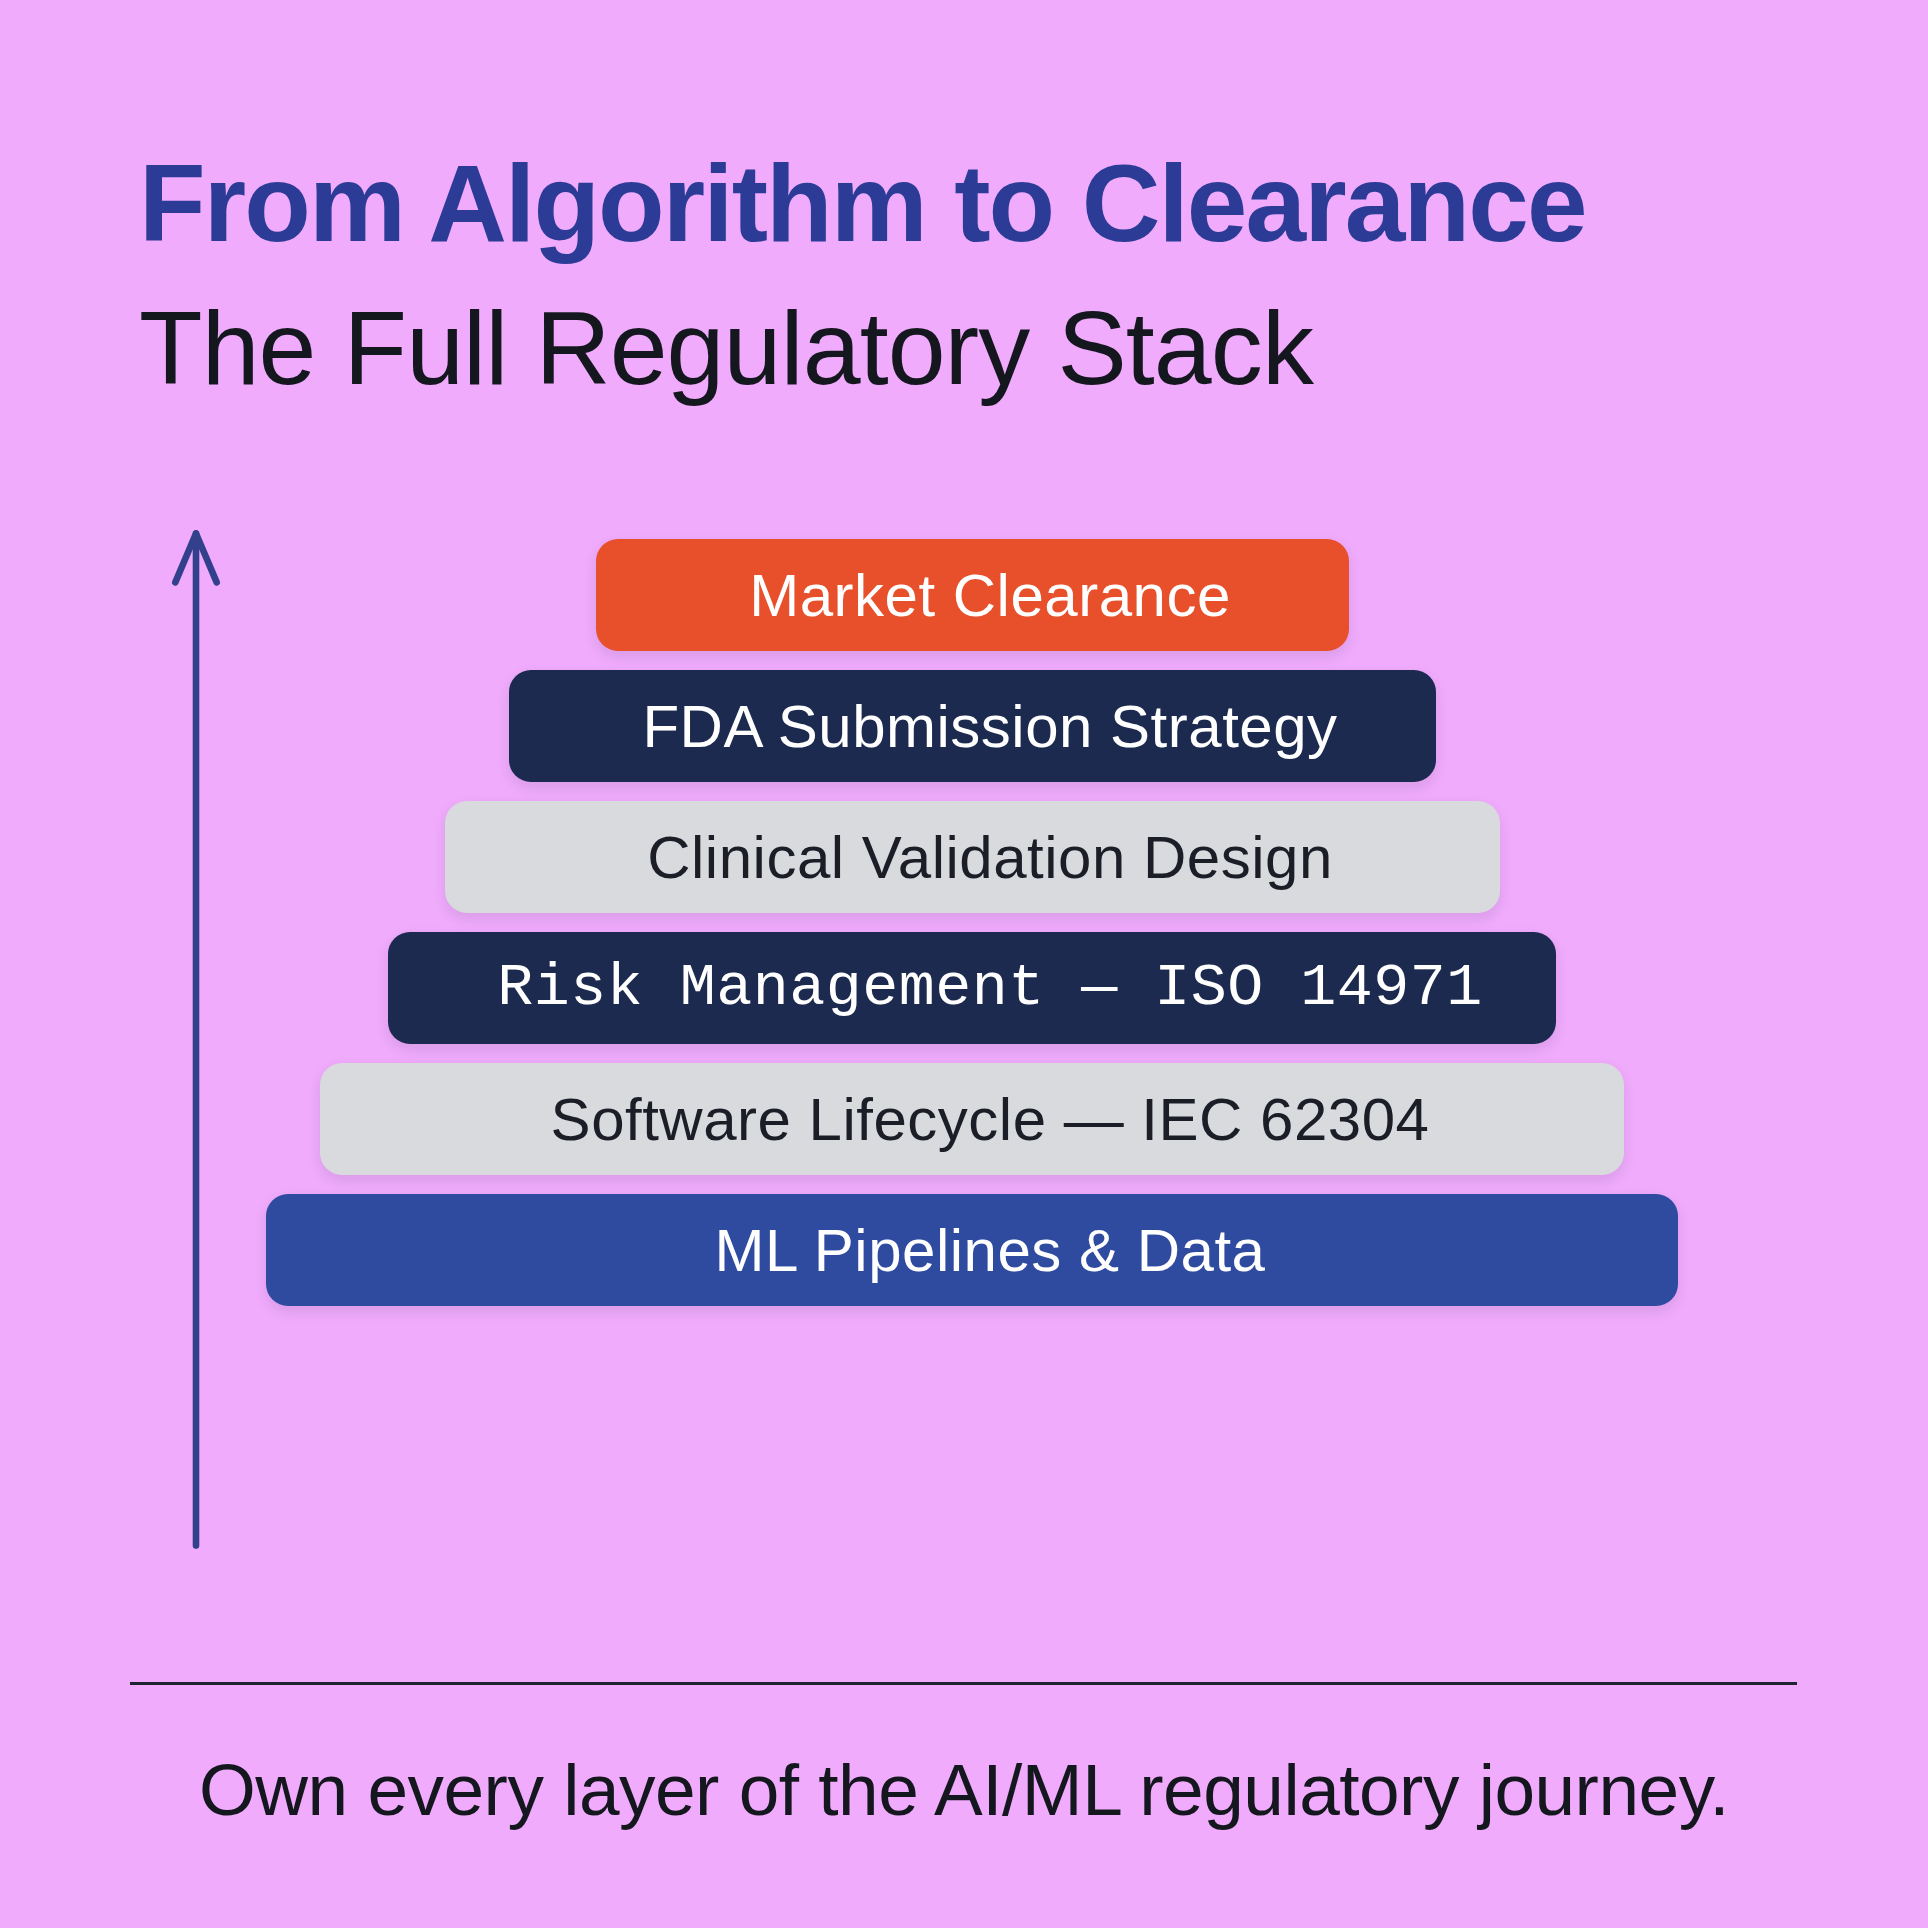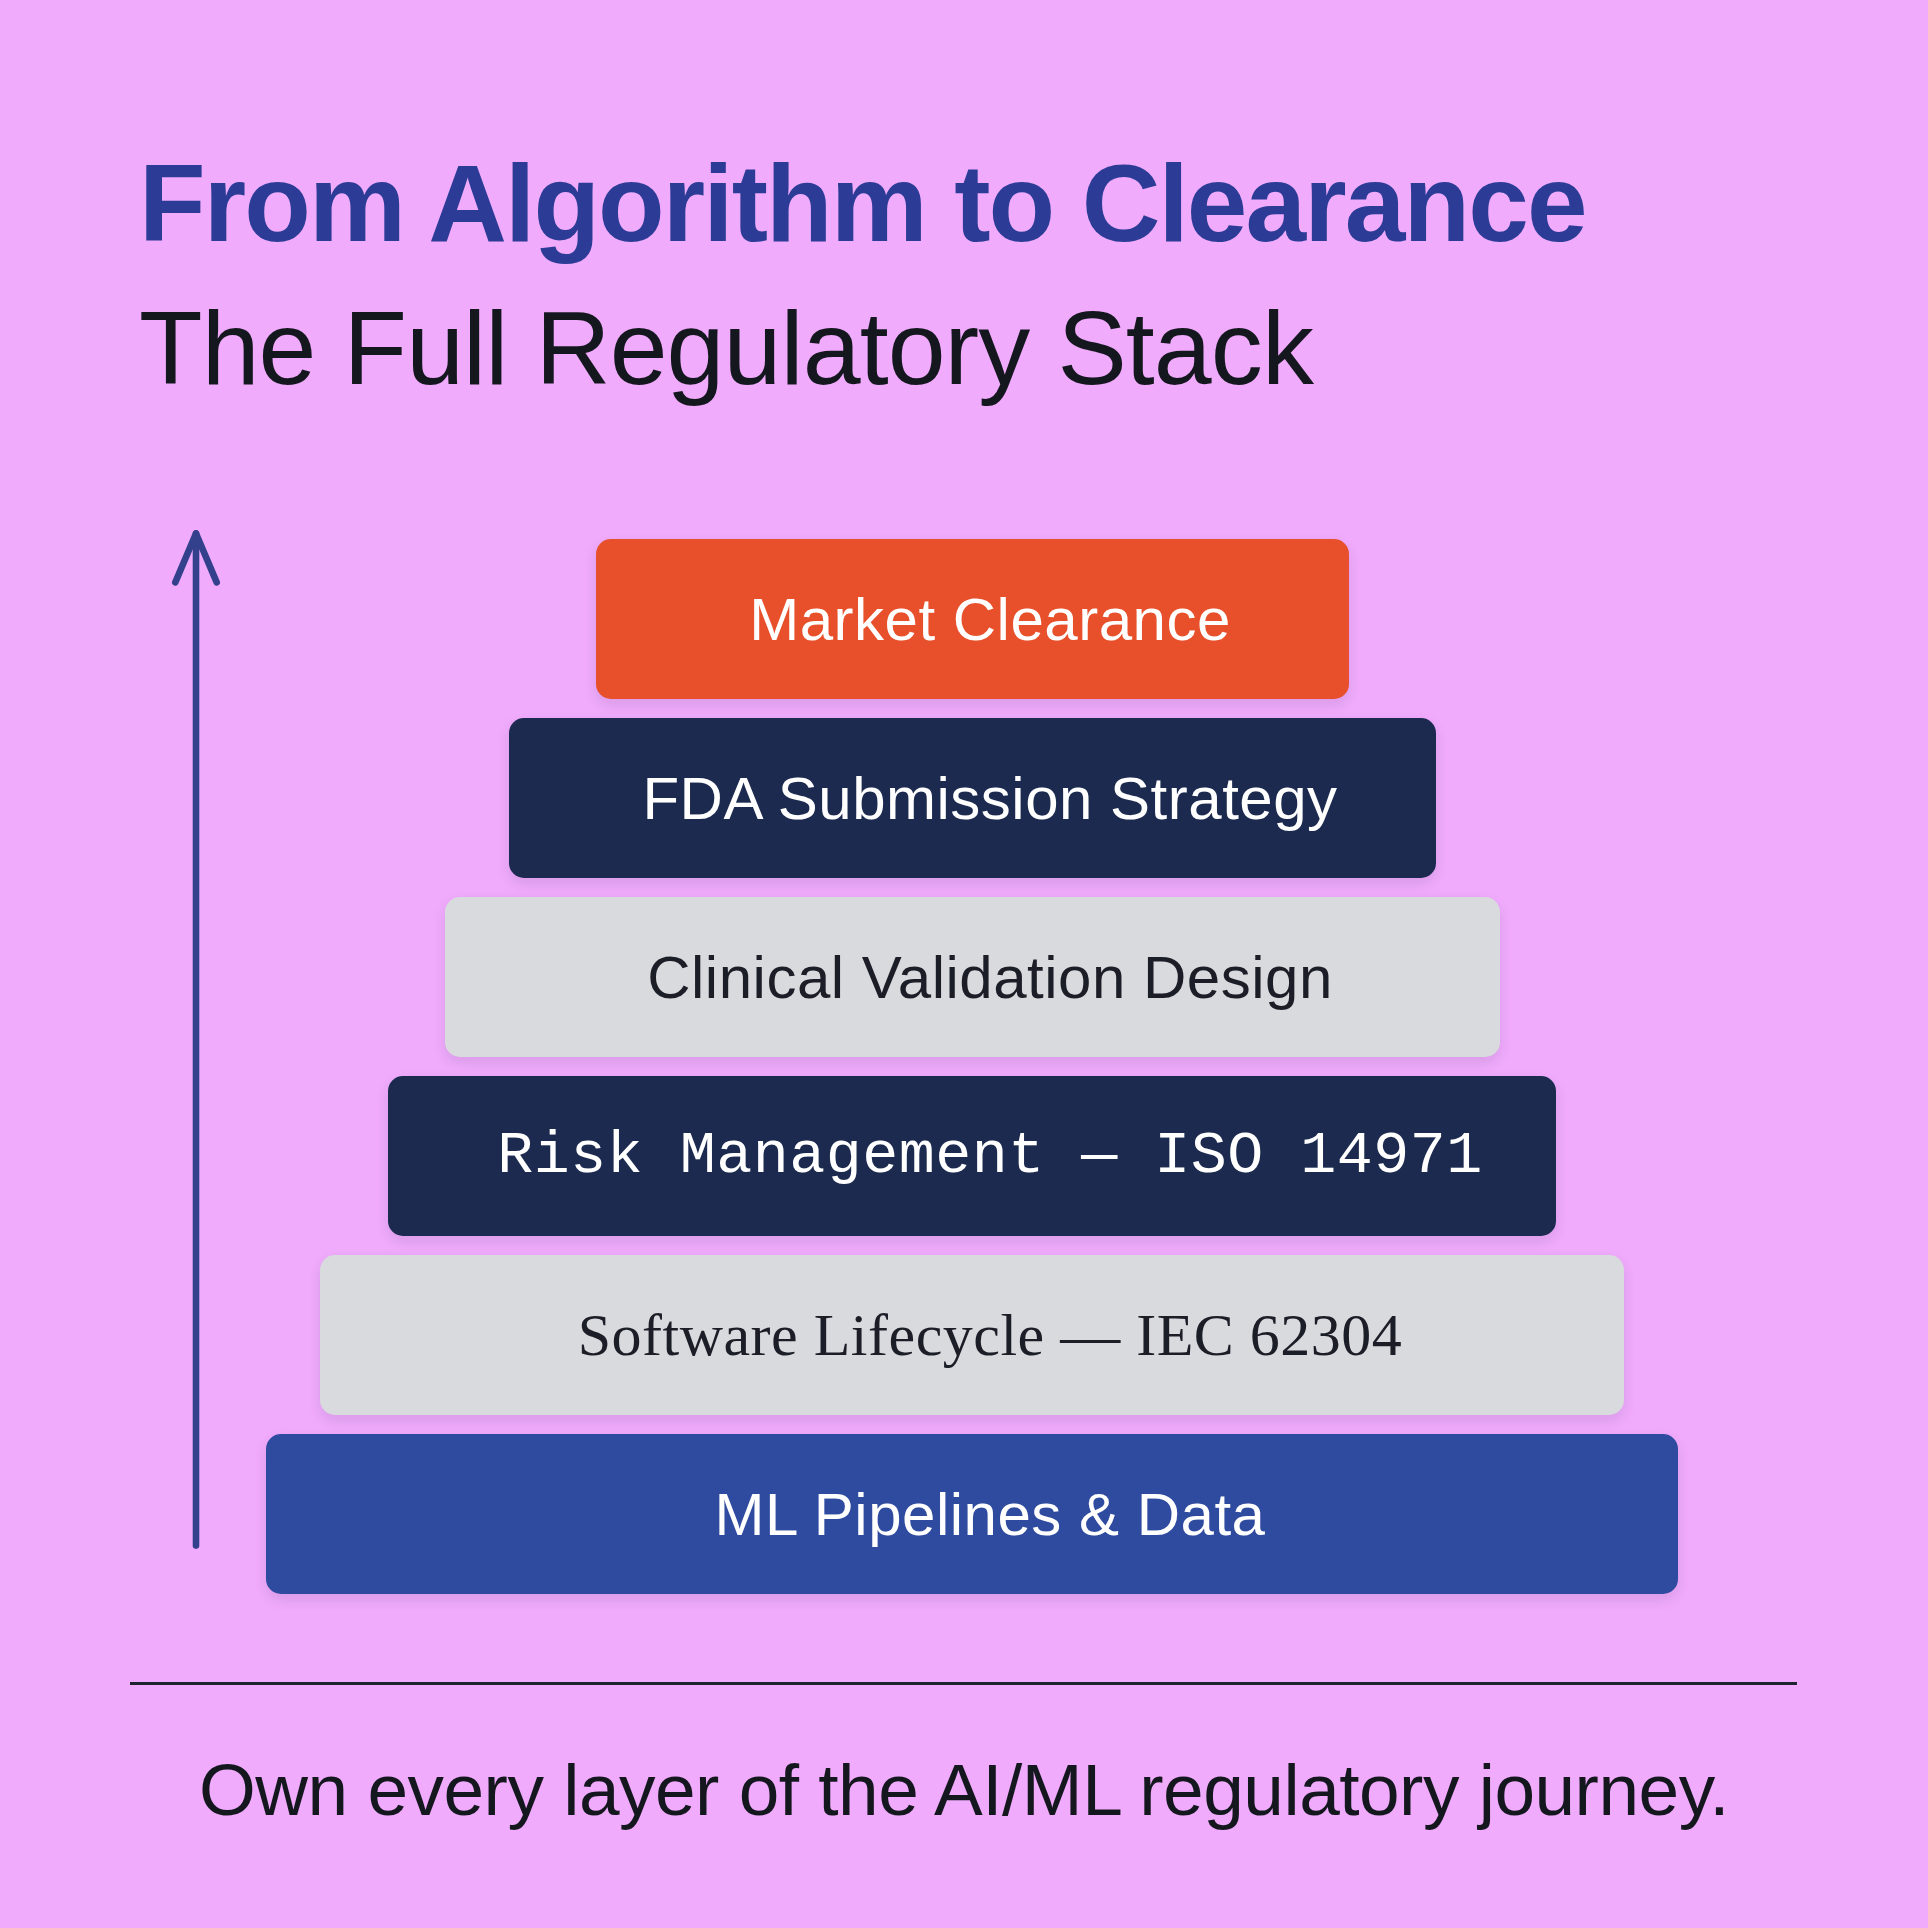--- a/index.html
+++ b/index.html
@@ -50,22 +50,22 @@
     position: absolute;
     left: 972px;
     top: 539px;
     transform: translateX(-50%);
     display: flex;
     flex-direction: column;
     align-items: center;
     gap: 19px;
   }
   .layer {
-    height: 160px;
-    border-radius: 15px;
+    height: 112px;
+    border-radius: 22px;
     display: flex;
     align-items: center;
     justify-content: center;
     box-shadow: 0 5.6px 13px rgba(20, 25, 50, 0.10);
     padding-left: 36px;
   }
   .layer .label {
     font-size: 60px;
     font-weight: 500;
     letter-spacing: 0.5px;
@@ -123,21 +123,21 @@
     </div>
     <div class="layer layer-2" style="background-color: rgb(28, 42, 79);">
       <span class="label" style="color: rgb(255, 255, 255);">FDA Submission Strategy</span>
     </div>
     <div class="layer layer-3" style="background-color: rgb(217, 218, 222);">
       <span class="label" style="color: rgb(27, 30, 39);">Clinical Validation Design</span>
     </div>
     <div class="layer layer-4" style="background-color: rgb(28, 42, 79);">
       <span class="label" style="color: rgb(255, 255, 255);">Risk Management — ISO 14971</span>
     </div>
-    <div class="layer layer-5" style="background-color: rgb(217, 218, 222); font-family: Liberation Serif, serif;">
+    <div class="layer layer-5" style="background-color: rgb(217, 218, 222);">
       <span class="label" style="color: rgb(27, 30, 39);">Software Lifecycle — IEC 62304</span>
     </div>
     <div class="layer layer-6" style="background-color: rgb(47, 75, 160);">
       <span class="label" style="color: rgb(255, 255, 255);">ML Pipelines &amp; Data</span>
     </div>
   </div>
 
   <div class="divider" style="background-color: rgb(31, 36, 48);"></div>
 
   <div class="footer-caption" style="color: rgb(21, 23, 30);">Own every layer of the AI/ML regulatory journey.</div>

